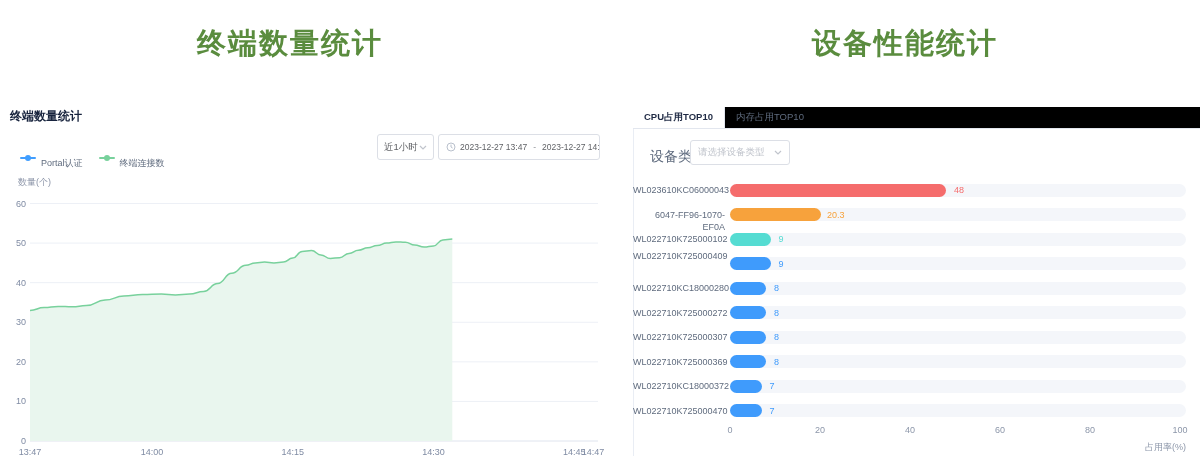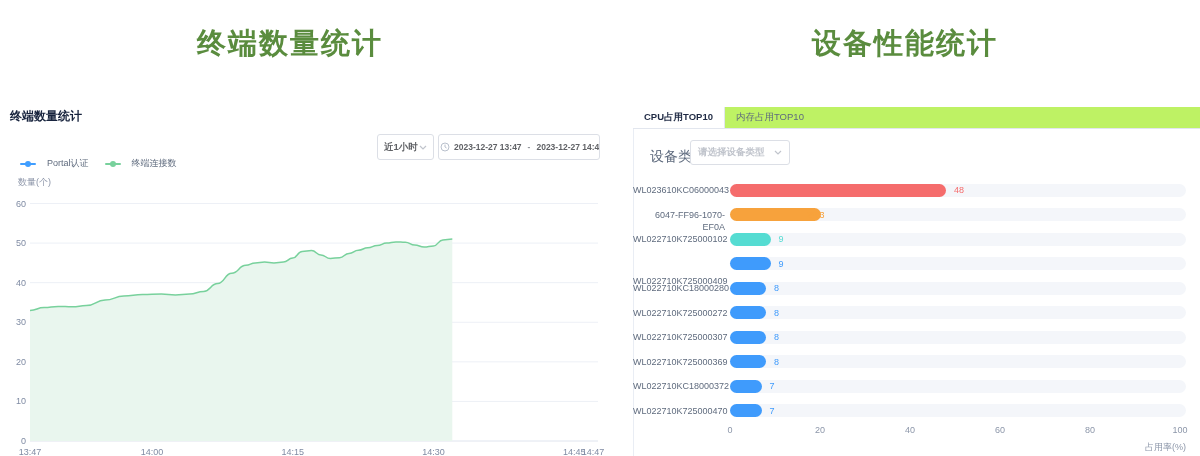--- a/index.html
+++ b/index.html
@@ -8,40 +8,40 @@
 
   
   .section-title{position:absolute;top:13px;height:36px;font-size:29px;font-weight:700;
     letter-spacing:2px;text-align:center;line-height:36px;}
   #title-left{left:0;width:580px;}
   #title-right{left:620px;width:570px;}
 
   
   .panel-header{position:absolute;left:10px;top:96px;font-size:12px;font-weight:700;color:#17233d;}
   .ctrl{position:absolute;box-sizing:border-box;border:1px solid #dcdfe6;border-radius:3px;
-    background:#fff;display:flex;align-items:center;color:#606266;cursor:pointer;font-weight:bold;}
+    background:#fff;display:flex;align-items:center;color:#606266;cursor:pointer;}
   #range-select{left:377px;top:122px;width:57px;height:26px;padding:0 6px;font-size:9.5px;
     justify-content:space-between;}
-  #date-range{left:438px;top:122px;width:162px;height:26px;padding:0 1px;font-size:8.5px;gap:4px;
+  #date-range{left:438px;top:122px;width:162px;height:26px;padding:0 7px;font-size:8.5px;gap:4px;
     white-space:nowrap;overflow:hidden;}
   #date-range .sep{color:#909399;padding:0 2px;}
   .icon-svg{flex:0 0 auto;display:block;}
 
   #legend{position:absolute;left:20px;top:145px;display:flex;gap:16px;align-items:center;}
-  .lg-item{display:flex;align-items:center;gap:11px;font-size:9px;color:#5f6b7e;cursor:pointer;}
+  .lg-item{display:flex;align-items:flex-start;gap:5px;font-size:9px;color:#5f6b7e;cursor:pointer;}
   .lg-marker{position:relative;width:16px;height:2px;border-radius:1px;}
   .lg-marker::after{content:"";position:absolute;left:5px;top:-2px;width:6px;height:6px;
     border-radius:50%;background-color:inherit;}
 
   #line-chart{position:absolute;left:0;top:156px;}
 
   
   #right-card-edge{position:absolute;left:633px;top:95px;width:0;height:361px;
     border-left:1px solid #e9edf4;}
-  #tabbar{position:absolute;left:633px;top:95px;width:567px;height:22px;background:#bef264;
+  #tabbar{position:absolute;left:633px;top:95px;width:567px;height:22px;background:#000000;
     border-bottom:1px solid #e2e6ee;display:flex;box-sizing:border-box;border-top-left-radius:3px;}
   .tab{display:flex;align-items:center;padding:0 11px;font-size:9.5px;color:#5f6b7e;cursor:pointer;}
   .tab.active{background:#fff;color:#1f2a44;font-weight:700;border-right:1px solid #e2e6ee;}
 
   #device-type-label{position:absolute;left:650px;top:136px;font-size:14px;color:#5f6b7e;text-align:center;}
   #device-type-select{left:690px;top:128px;width:100px;height:25px;padding:0 7px;font-size:9.5px;
     color:#c0c4cc;justify-content:space-between;}
 
   #bar-chart{position:absolute;left:0;top:0;width:1200px;height:456px;pointer-events:none;padding-left:39px;}
   .bar-label{position:absolute;left:633px;width:92px;text-align:right;font-size:9px;color:#5f6b7e;
@@ -133,27 +133,27 @@
   <div id="bar-chart">
       <div class="bar-label" style="top: 172px;">WL023610KC06000043</div>
       <div class="bar-track" style="top: 171.5px; background: rgb(244, 246, 250);">
         <div class="bar-fill" style="width: 216px; background: rgb(245, 108, 108);"></div>
       </div>
       <div class="bar-value" style="left: 954px; top: 172px; color: rgb(245, 108, 108);">48</div>
       <div class="bar-label" style="top: 196.5px;">6047-FF96-1070-EF0A</div>
       <div class="bar-track" style="top: 196px; background: rgb(244, 246, 250);">
         <div class="bar-fill" style="width: 91.35px; background: rgb(247, 162, 60);"></div>
       </div>
-      <div class="bar-value" style="left: 807px; top: 196.5px; color: rgb(247, 162, 60);">20.3</div>
+      <div class="bar-value" style="left: 827px; top: 196.5px; color: rgb(247, 162, 60);">20.3</div>
       <div class="bar-label" style="top: 221px;">WL022710K725000102</div>
       <div class="bar-track" style="top: 220.5px; background: rgb(244, 246, 250);">
         <div class="bar-fill" style="width: 40.5px; background: rgb(85, 220, 210);"></div>
       </div>
       <div class="bar-value" style="left: 778.5px; top: 221px; color: rgb(85, 220, 210);">9</div>
-      <div class="bar-label" style="top: 263px;">WL022710K725000409</div>
+      <div class="bar-label" style="top: 238px;">WL022710K725000409</div>
       <div class="bar-track" style="top: 245px; background: rgb(244, 246, 250);">
         <div class="bar-fill" style="width: 40.5px; background: rgb(63, 155, 252);"></div>
       </div>
       <div class="bar-value" style="left: 778.5px; top: 245.5px; color: rgb(63, 155, 252);">9</div>
       <div class="bar-label" style="top: 270px;">WL022710KC18000280</div>
       <div class="bar-track" style="top: 269.5px; background: rgb(244, 246, 250);">
         <div class="bar-fill" style="width: 36px; background: rgb(63, 155, 252);"></div>
       </div>
       <div class="bar-value" style="left: 774px; top: 270px; color: rgb(63, 155, 252);">8</div>
       <div class="bar-label" style="top: 294.5px;">WL022710K725000272</div>

